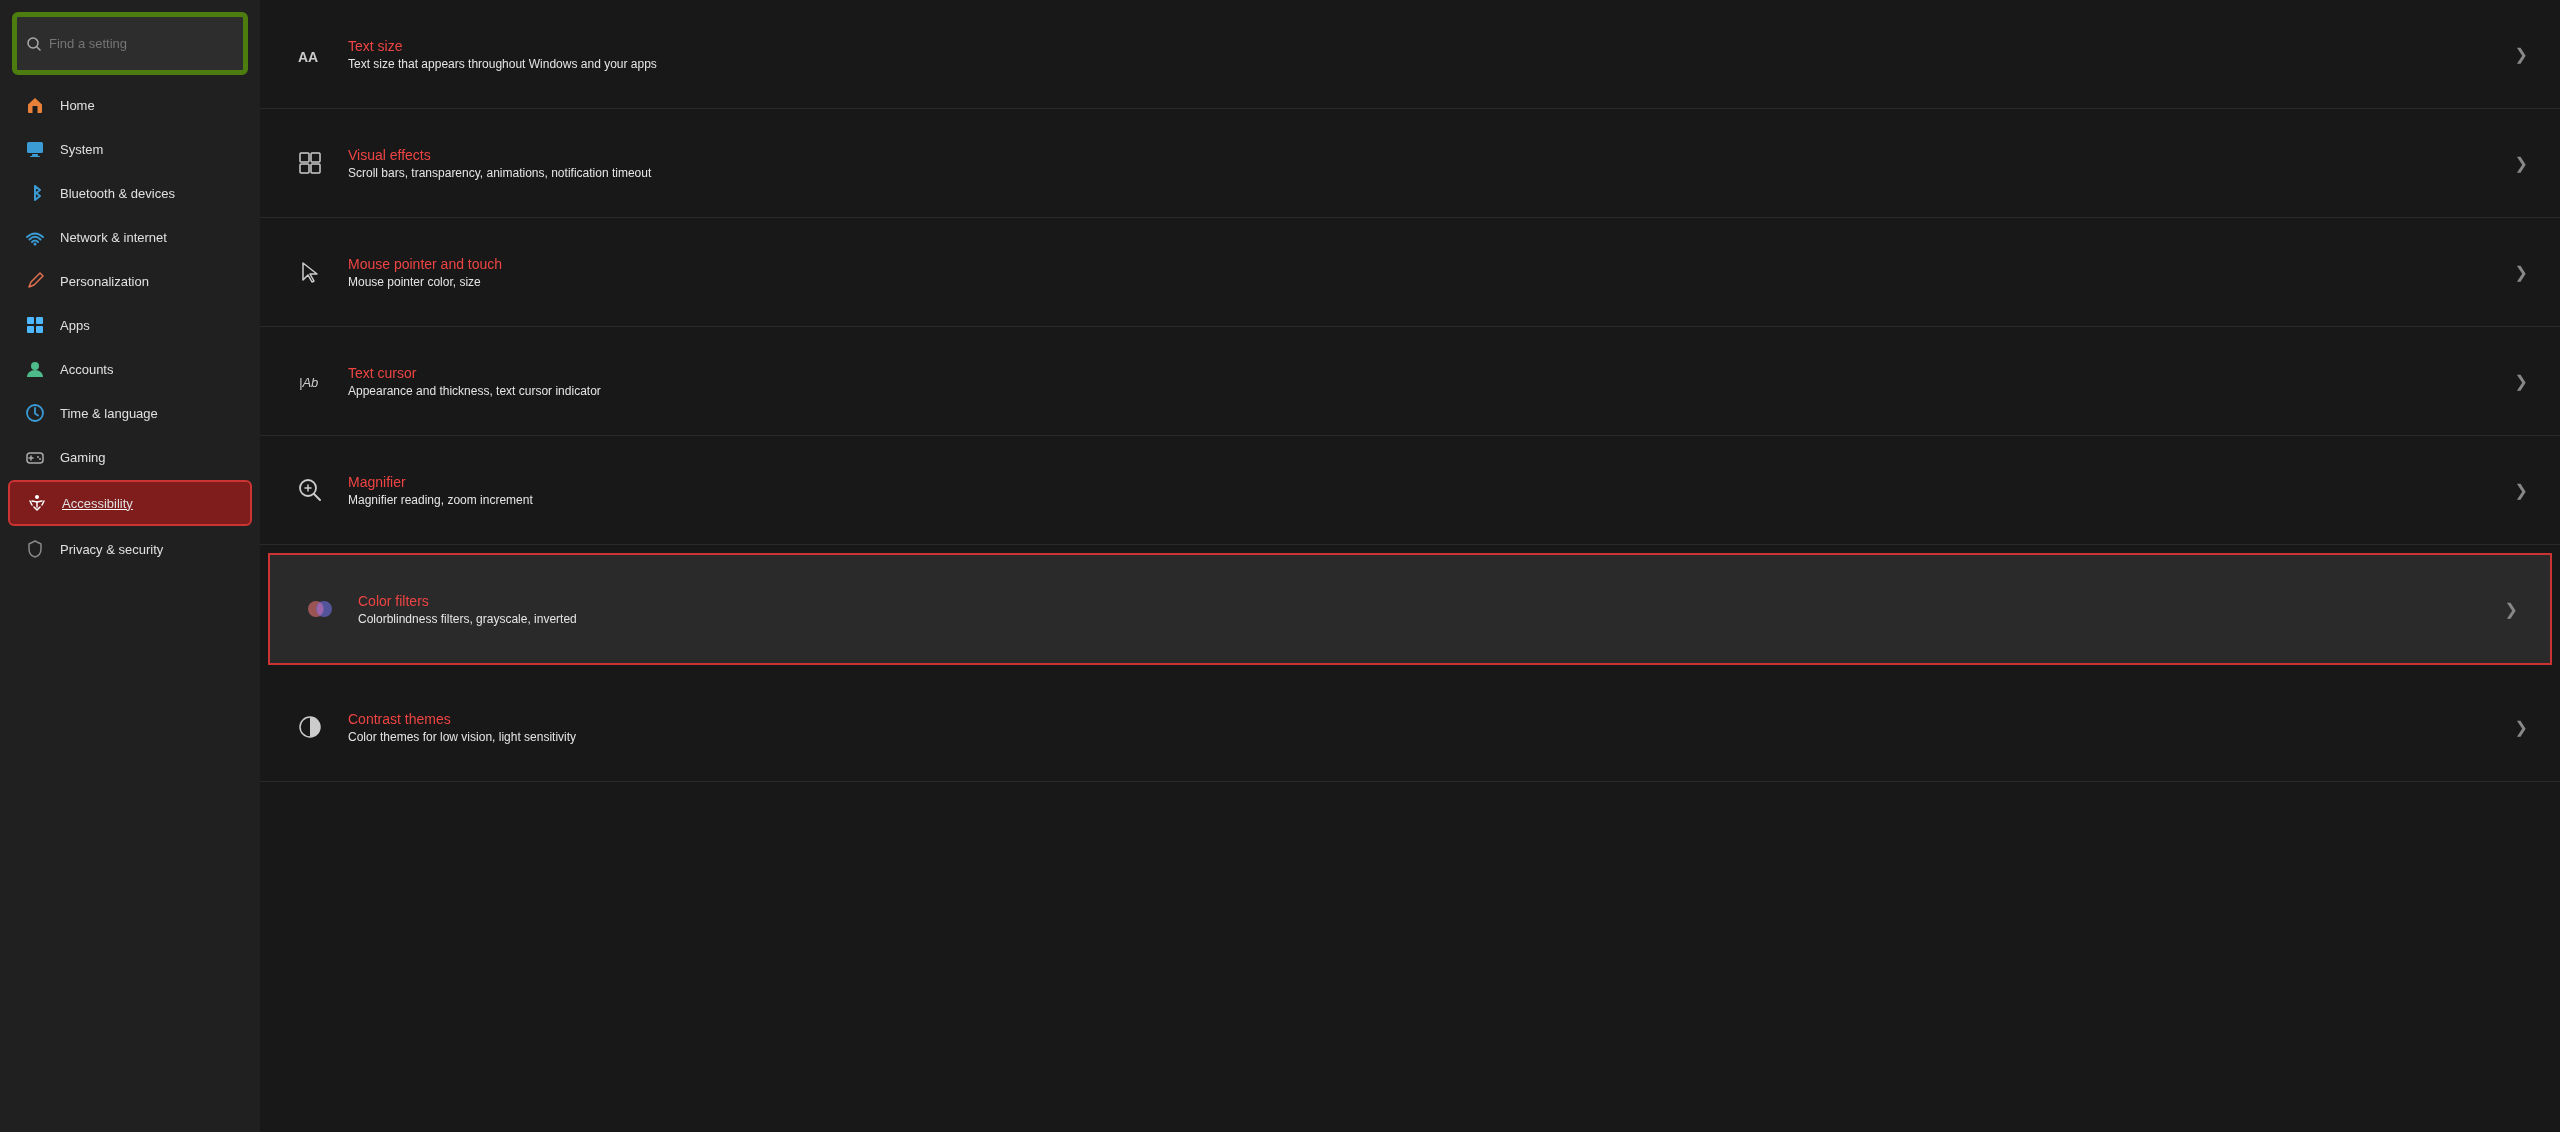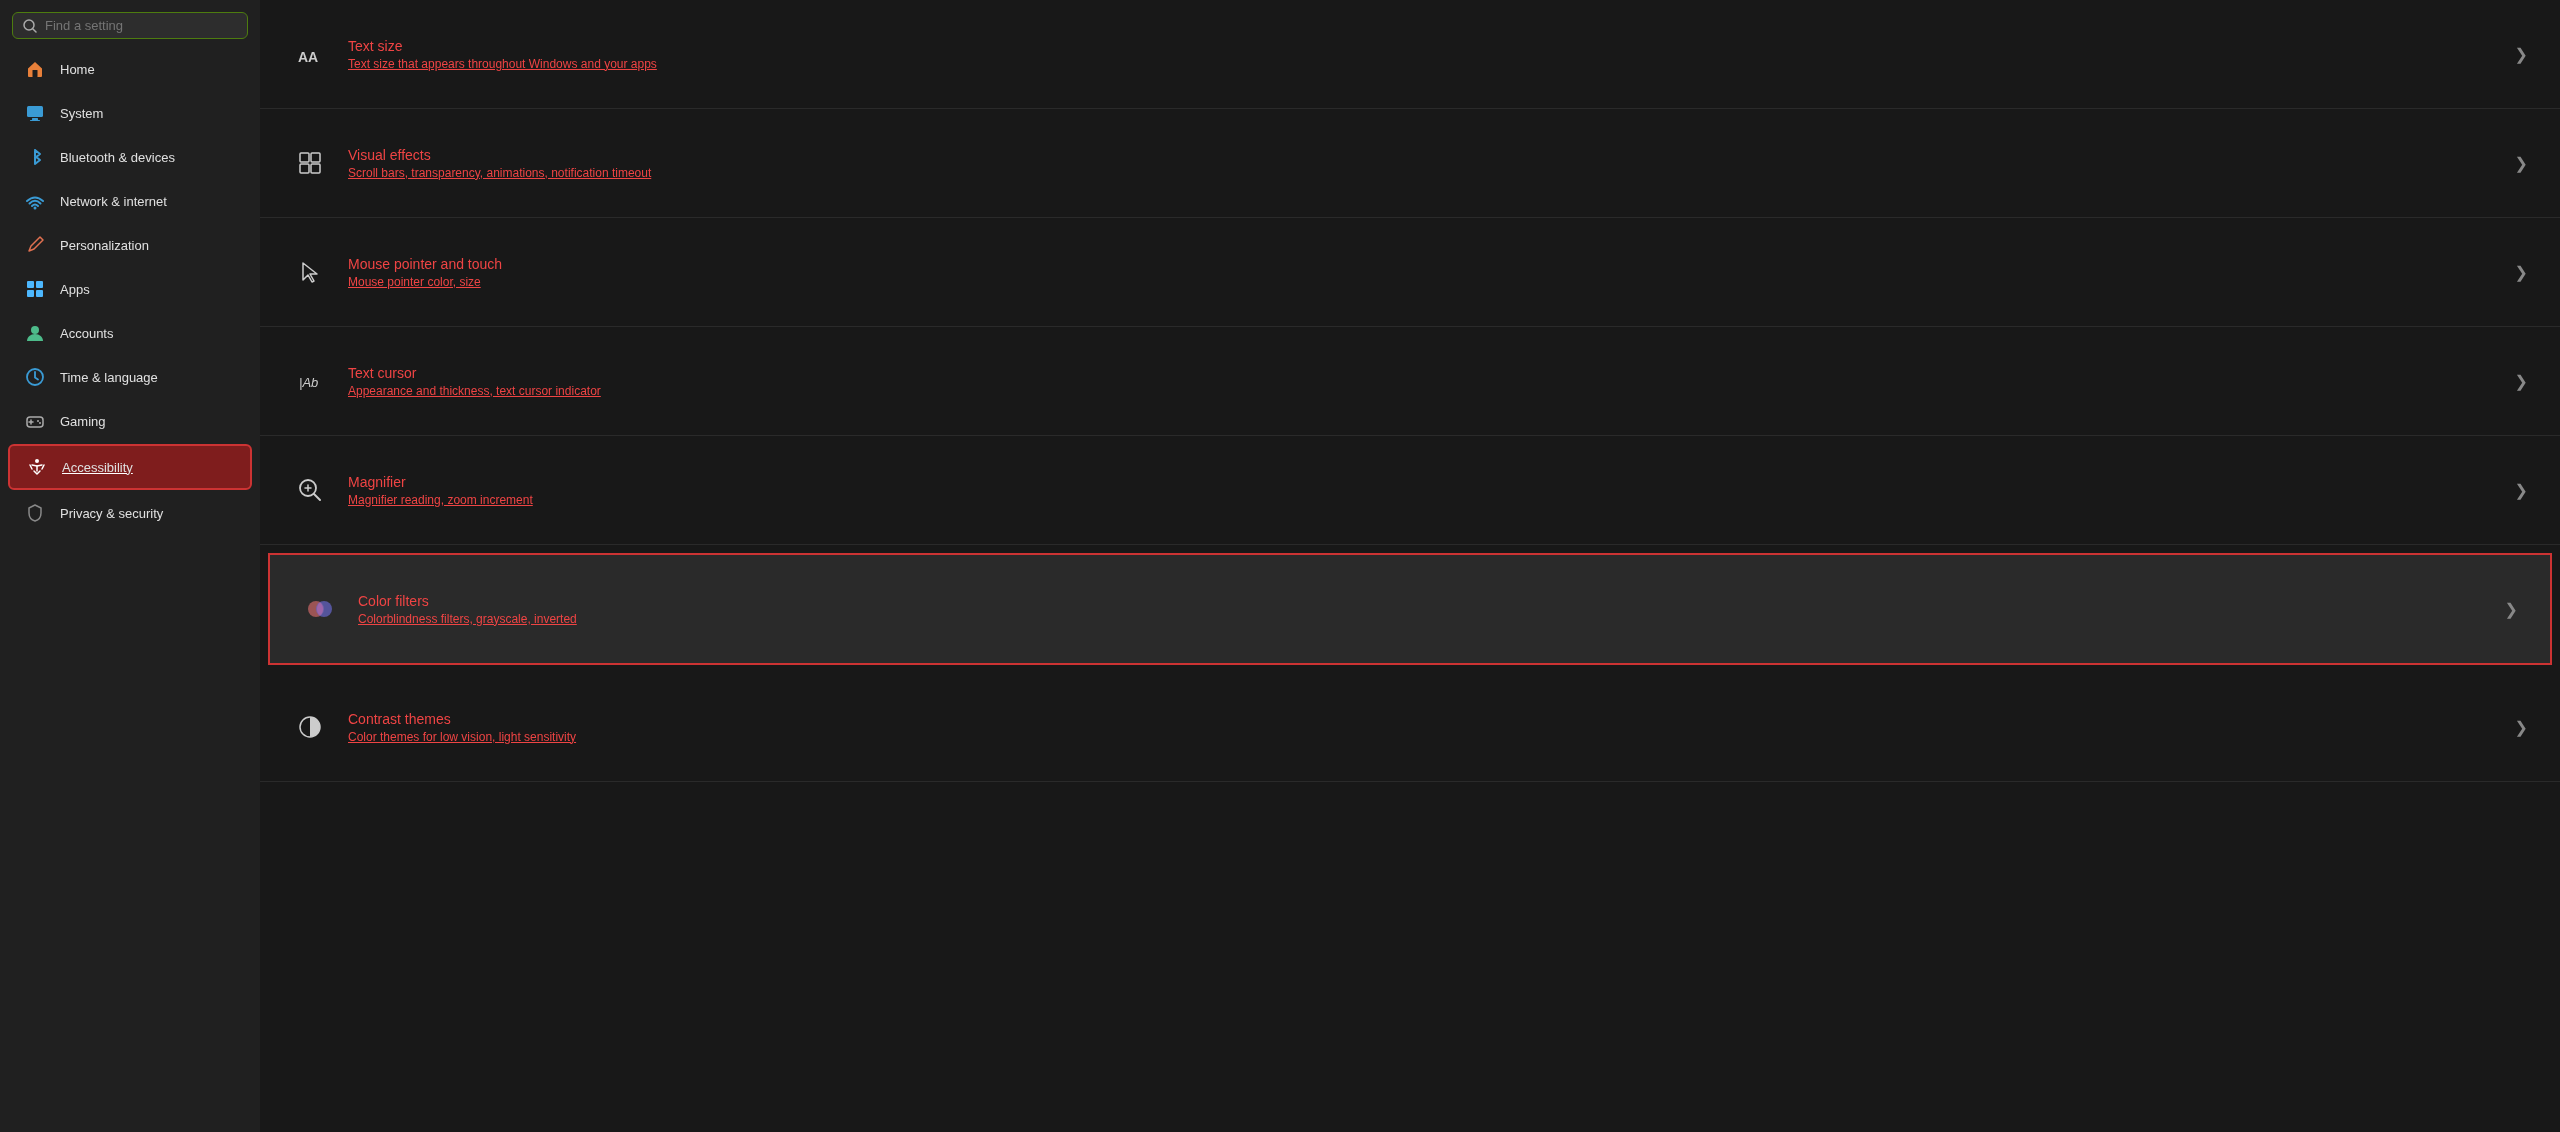--- a/index.html
+++ b/index.html
@@ -23,23 +23,23 @@
       overflow-y: auto;
       overflow-x: hidden;
     }
 
     .search-box {
       display: flex;
       align-items: center;
       margin: 12px 12px 8px 12px;
       background: #2d2d2d;
       border-radius: 6px;
-      padding: 5px 10px;
+      padding: 19px 10px;
       gap: 8px;
-      border: 1px solid #4d7c0f;
+      border: 5px solid #4d7c0f;
     }
     .search-box input {
       background: transparent;
       border: none;
       outline: none;
       color: #cccccc;
       font-size: 13px;
       flex: 1;
     }
     .search-icon-svg {
@@ -117,22 +117,21 @@
       flex: 1;
     }
     .settings-item-title {
       font-size: 14px;
       font-weight: 500;
       color: #ef4444;
       margin-bottom: 3px;
     }
     .settings-item-subtitle {
       font-size: 12px;
-      color: #ef4444;
-      text-decoration: underline;
+      color: #e5e5e5;
     }
 
     .settings-item-chevron {
       color: #888888;
       font-size: 16px;
       margin-left: 12px;
     }
 
     
     svg { display: block; }

